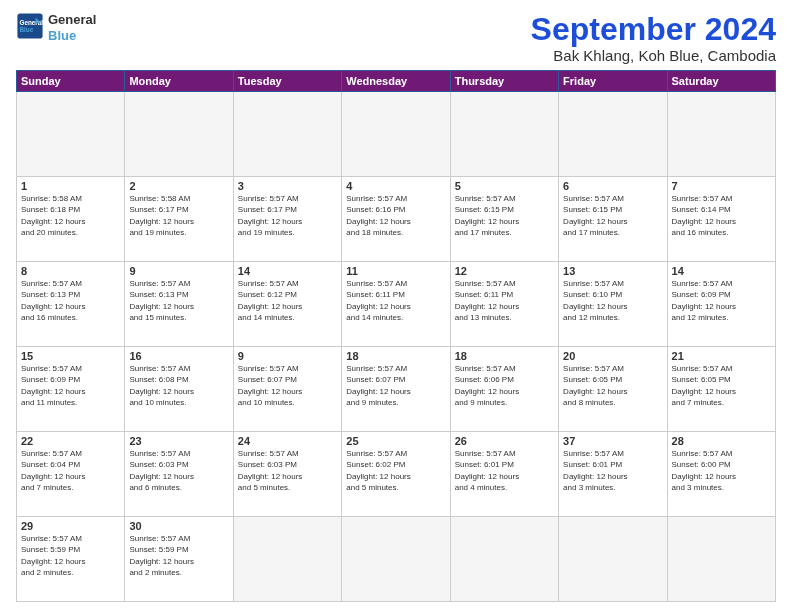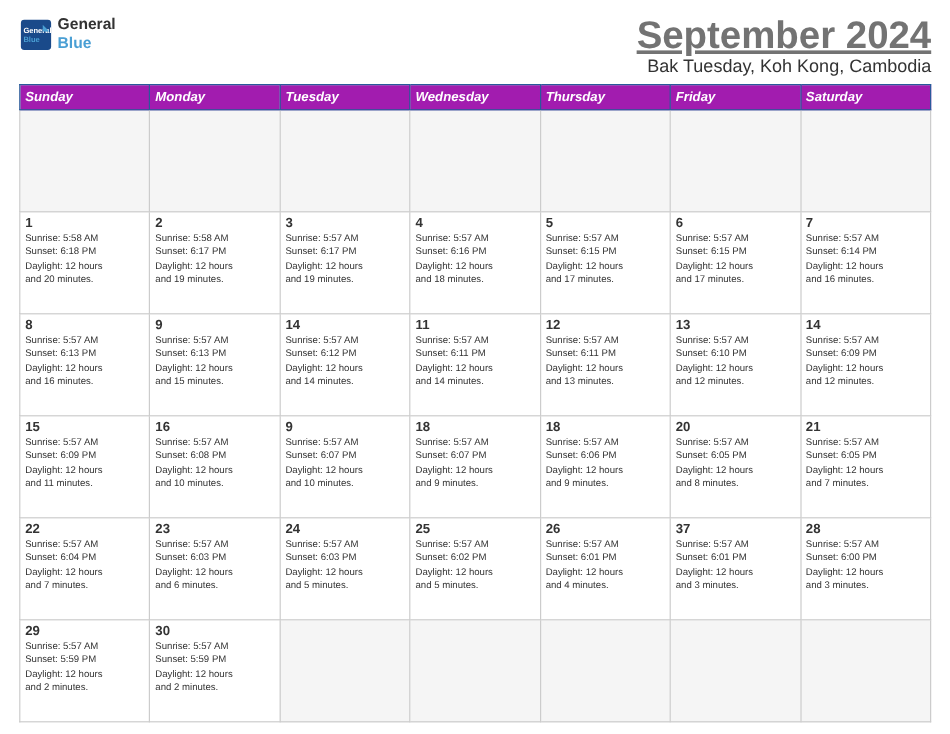--- a/index.html
+++ b/index.html
@@ -16,61 +16,59 @@
       padding: 12px 16px;
     }
     .header-area {
       display: flex;
       justify-content: space-between;
       align-items: flex-start;
       margin-bottom: 6px;
     }
     .logo {
       display: flex;
-      align-items: flex-end;
+      align-items: flex-start;
       gap: 4px;
     }
     .logo-text {
       font-size: 13px;
       font-weight: bold;
       color: #333;
       line-height: 1.2;
     }
     .logo-icon {
       width: 28px;
       height: 28px;
     }
     .title-area {
       text-align: right;
     }
     .month-title {
       font-size: 32px;
       font-weight: bold;
-      color: #737373;
+      color: #1d4ed8;
       line-height: 1.1;
-      text-decoration: underline;
     }
     .location-title {
       font-size: 15px;
       color: #333;
     }
     .calendar {
       width: 100%;
       border-collapse: collapse;
       table-layout: fixed;
     }
     .calendar th {
-      background: #a21caf;
+      background: #701a75;
       color: #fff;
       font-size: 11px;
       font-weight: bold;
       padding: 4px 4px;
       text-align: left;
       border: 1px solid #2a5a9a;
-      font-style: italic;
     }
     .calendar td {
       vertical-align: top;
       border: 1px solid #ccc;
       padding: 3px 4px;
       font-size: 8.5px;
       color: #333;
       background: #fff;
       height: 85px;
     }
@@ -101,21 +99,21 @@
         <text x="5" y="29" font-size="9" fill="#4a9fd4" font-family="Arial" font-weight="bold">Blue</text>
         <path d="M28 8 L36 16 L28 16 Z" fill="#4a9fd4"></path>
       </svg>
       <div>
         <div class="logo-text">General</div>
         <div class="logo-text" style="color:#4a9fd4;">Blue</div>
       </div>
     </div>
     <div class="title-area">
       <div class="month-title">September 2024</div>
-      <div class="location-title">Bak Tuesday, Koh Kong, Cambodia</div>
+      <div class="location-title">Bak Khlang, Koh Blue, Cambodia</div>
     </div>
   </div>
 
   <table class="calendar">
     <thead>
       <tr>
         <th>Sunday</th>
         <th>Monday</th>
         <th>Tuesday</th>
         <th>Wednesday</th>

